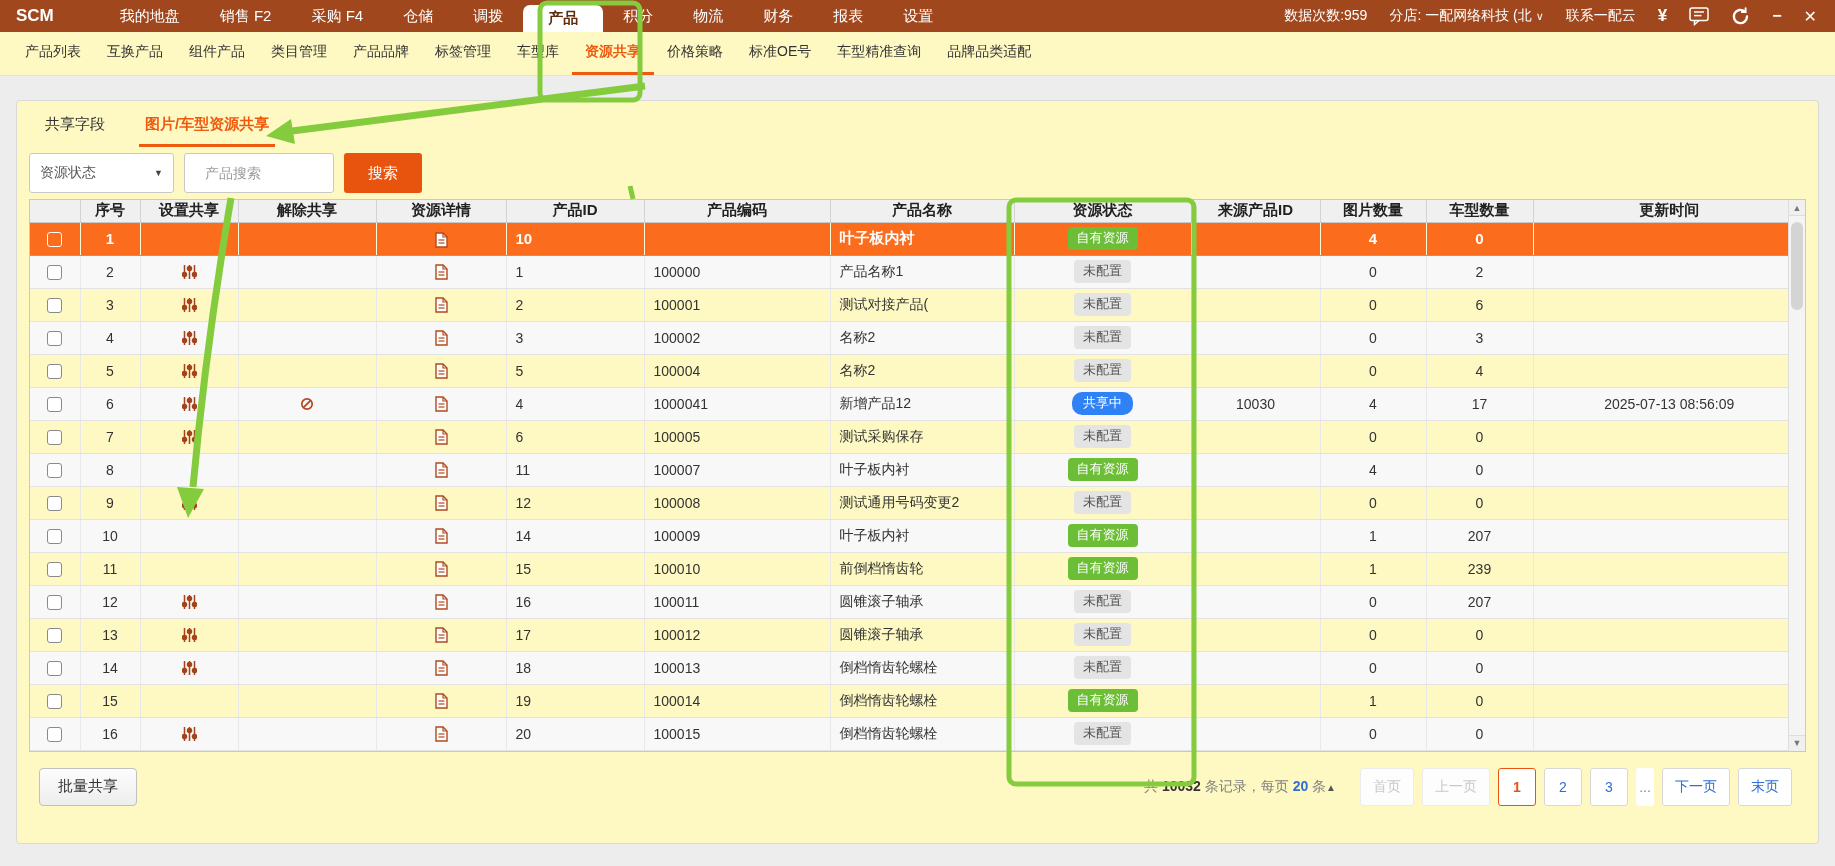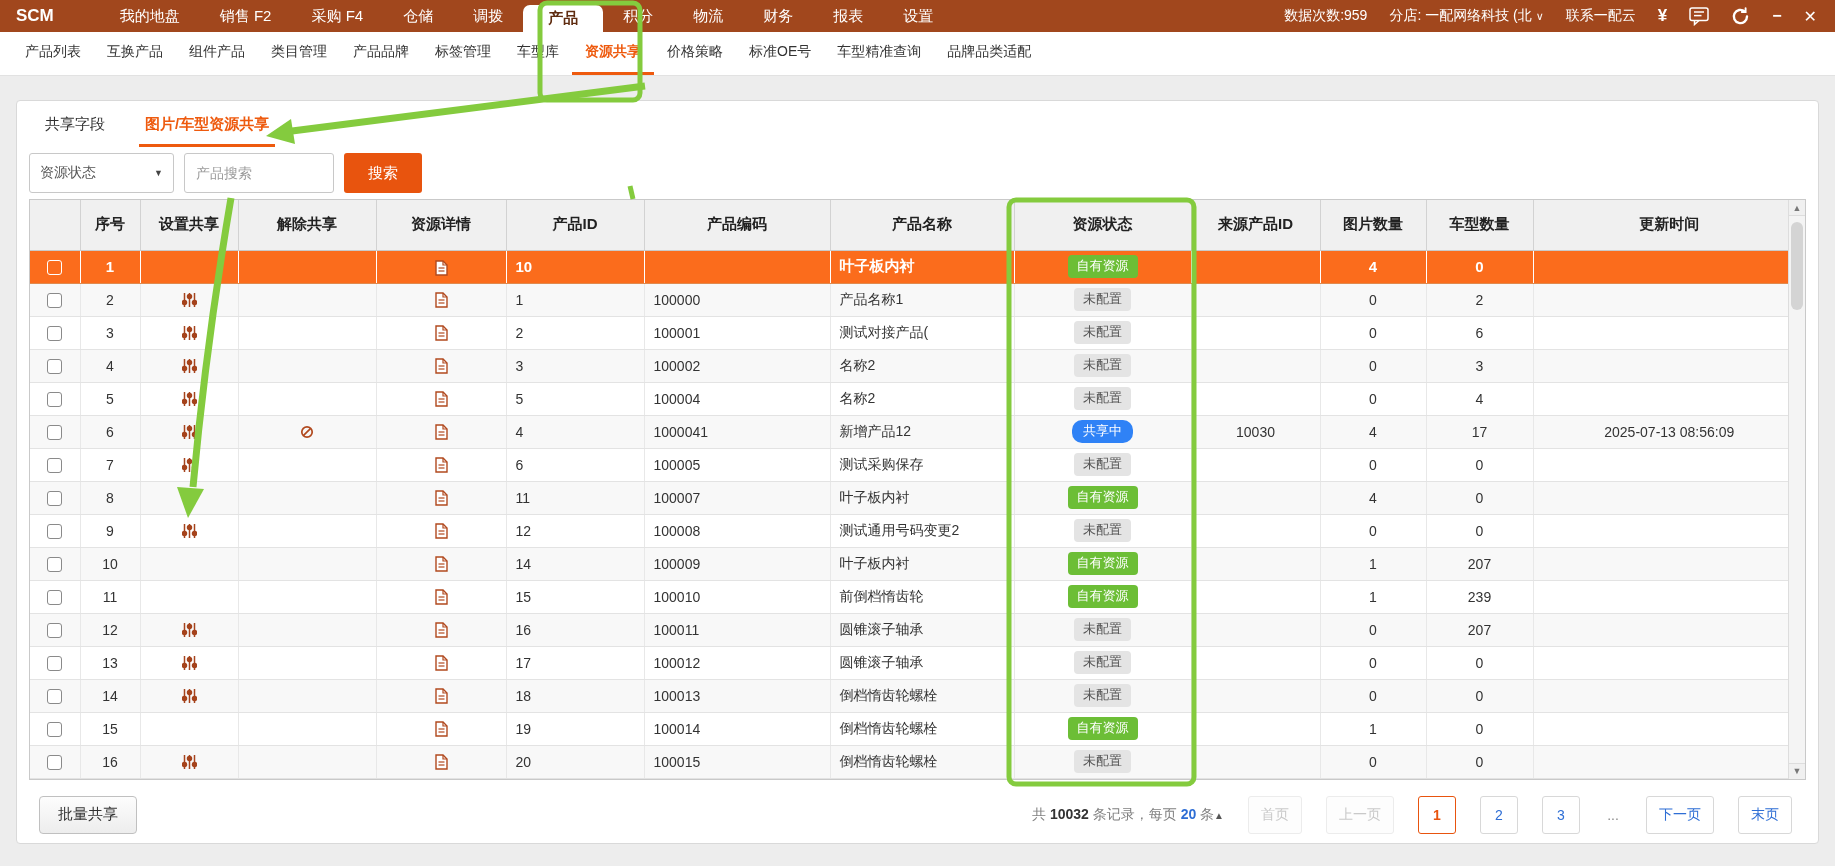--- a/index.html
+++ b/index.html
@@ -13,41 +13,41 @@
   .topnav-item { font-size:15px; padding:0 20px; display:flex; align-items:center; cursor:pointer; }
   .topnav-item.active { background:#fff; color:#5f2c10; font-weight:bold; border-radius:7px 7px 0 0; margin-top:5px; padding:0 25px; }
   .topnav-right { margin-left:auto; display:flex; align-items:center; gap:22px; padding-right:18px; font-size:14px; }
   .branch { display:flex; align-items:center; gap:4px; max-width:200px; white-space:nowrap; overflow:hidden; }
   .chev { font-size:11px; opacity:.95; }
   .tn-ico { display:flex; align-items:center; cursor:pointer; }
   .yen { font-size:17px; font-weight:bold; }
   .winbtn { font-size:16px; font-weight:bold; cursor:pointer; }
 
   
-  .subnav { height:44px; background:#ffffff; border-bottom:1px solid #e2e2e2; display:flex; align-items:stretch; padding-left:12px; }
+  .subnav { height:44px; background:#fef9c3; border-bottom:1px solid #e2e2e2; display:flex; align-items:stretch; padding-left:12px; }
   .subnav-item { font-size:14px; color:#333; padding:0 13px; display:flex; align-items:center; cursor:pointer; border-bottom:3px solid transparent; }
   .subnav-item.active { color:#ee5a0e; font-weight:bold; border-bottom-color:#ee5a0e;text-align:center; }
 
   
-  .panel { margin:24px 16px 0 16px; background:#ffffff; border:1px solid #d9d9d9; border-radius:4px; height:744px; padding:0 12px; position:relative; }
+  .panel { margin:24px 16px 0 16px; background:#fef9c3; border:1px solid #d9d9d9; border-radius:4px; height:744px; padding:0 12px; position:relative; }
   .tabsrow { height:46px; display:flex; align-items:flex-end; gap:28px; padding-left:10px; }
   .tab { font-size:15px; color:#333; padding:0 6px 10px 6px; border-bottom:3px solid transparent; cursor:pointer; }
   .tab.active { color:#ee5a0e; font-weight:bold; border-bottom-color:#ee5a0e; }
 
   .filterrow { height:52px; display:flex; align-items:center; gap:10px; padding-left:0; }
   .select { width:145px; height:40px; border:1px solid #c8c8c8; border-radius:3px; background:#fff; display:flex; align-items:center; justify-content:space-between; padding:0 10px; font-size:14px; color:#555; cursor:pointer; }
   .select .caret { font-size:9px; color:#444; }
-  .search-input { width:150px; height:40px; border:1px solid #c8c8c8; border-radius:3px; padding:0 11px; font-size:14px; color:#333; }
+  .search-input { width:150px; height:40px; border:1px solid #c8c8c8; border-radius:3px; padding:0 20px; font-size:14px; color:#333; }
   .search-input::placeholder { color:#9b9b9b; }
   .btn-search { height:40px; width:78px; background:#e8540e; color:#fff; border:none; border-radius:3px; font-size:15px; cursor:pointer; }
 
   
   .tablewrap { position:relative; border:1px solid #c9c9c9; }
   table { border-collapse:collapse; width:100%; table-layout:fixed; }
-  thead th { height:50px; background:#f0f0f0; font-size:15px; color:#222; font-weight:bold; border-right:1px solid #d2d2d2; border-bottom:1px solid #c9c9c9; }
+  thead th { height:22px; background:#f0f0f0; font-size:15px; color:#222; font-weight:bold; border-right:1px solid #d2d2d2; border-bottom:1px solid #c9c9c9; }
   thead th:last-child { border-right:none; }
   tbody td { height:33px; font-size:14px; color:#333; border-right:1px solid #e8e8e8; border-bottom:1px solid #e3e3e3; text-align:center; overflow:hidden; white-space:nowrap; padding:0 6px; }
   tbody td:last-child { border-right:none; }
   tbody tr:nth-child(even) { background:#f8f8f8; }
   td.al { text-align:left; padding-left:9px; }
   tr.sel { background:#fb6c1c !important; }
   tr.sel td { color:#fff; font-weight:bold; font-size:15px; border-right-color:rgba(255,255,255,.35); border-bottom-color:#e08a4e; }
   .cb { display:inline-block; width:15px; height:15px; border:1px solid #8a8a8a; border-radius:3px; background:#fff; vertical-align:middle; cursor:pointer; }
   tr.sel .cb { border-color:#fff; background:transparent; }
   .icobtn { display:inline-flex; align-items:center; justify-content:center; cursor:pointer; vertical-align:middle; }
@@ -679,21 +679,21 @@
   <div class="footrow">
     <button class="btn-batch">批量共享</button>
     <div class="pag">
       <span class="rectext">
         <span>共</span>
         <b>10032</b>
         <span>条记录，每页</span>
         <span class="pp">20</span>
         <span>条</span><span class="sortarr">▲</span>
       </span>
-      <span id="pagbtns" style="display: inline-flex; gap: 24px;">
+      <span id="pagbtns" style="display: inline-flex; gap: 8px;">
           <button class="pbtn disabled">首页</button>
           <button class="pbtn disabled">上一页</button>
           <button class="pbtn active">1</button>
           <button class="pbtn">2</button>
           <button class="pbtn">3</button>
           <button class="pbtn ellipsis">...</button>
           <button class="pbtn">下一页</button>
           <button class="pbtn">末页</button>
         </span>
     </div>

